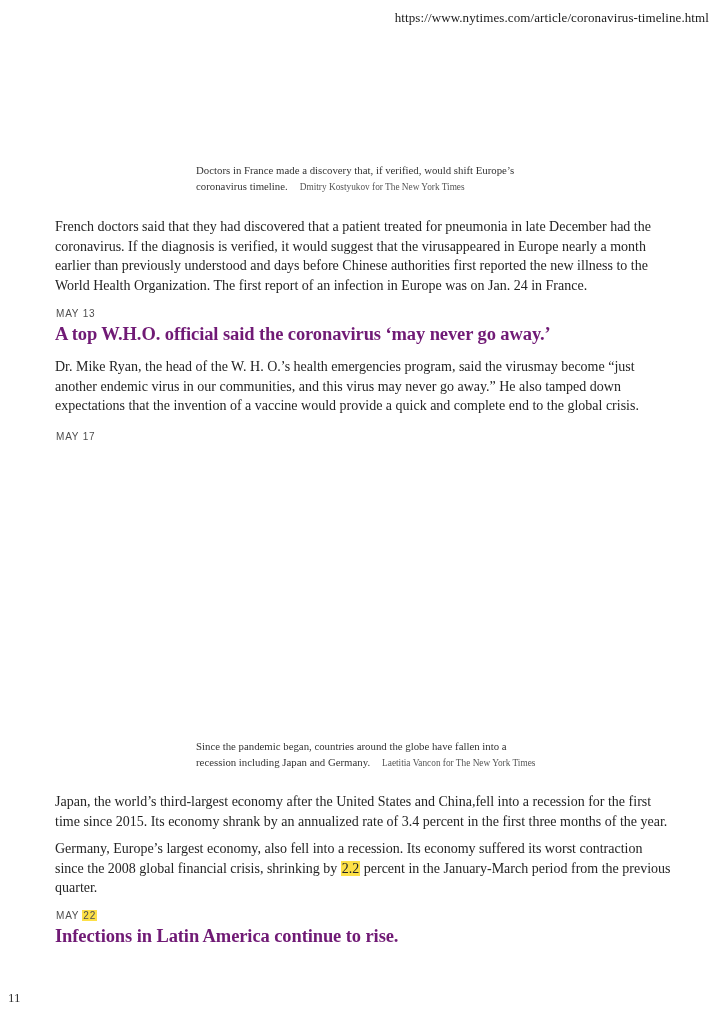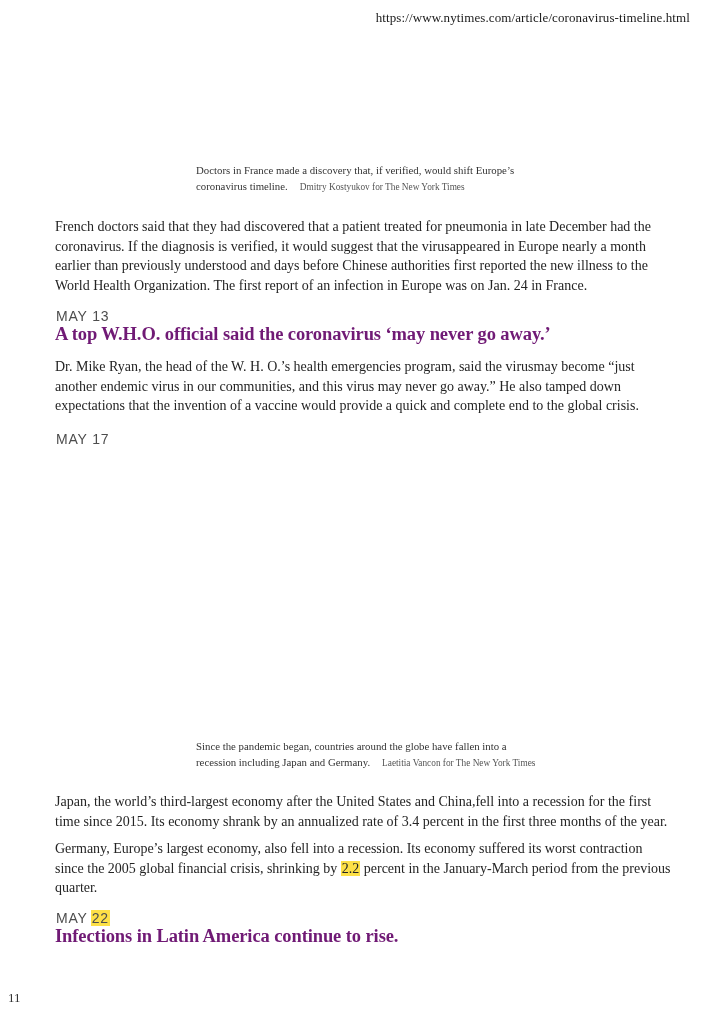--- a/index.html
+++ b/index.html
@@ -8,20 +8,21 @@
     background: #ffffff;
     font-family: "Liberation Serif", serif;
     color: #242424;
     position: relative;
     overflow: hidden;
   }
   .page {
     position: absolute; top: 0; left: 0;
     width: 703px; height: 1023px;
     background: #ffffff;
+    padding-left: 19px;
   }
   .print-url {
     position: absolute; top: 10px; right: 13px;
     font-size: 13px; color: #1a1a1a;
     letter-spacing: 0.1px;
   }
   .img-ph { position: absolute; background: #ffffff; }
   .fig1-img { top: 36px;  left: 196px; width: 332px; height: 122px; }
   .fig2-img { top: 494px; left: 196px; width: 332px; height: 240px; }
   .caption {
@@ -37,21 +38,21 @@
     font-size: 14px; line-height: 19.6px; color: #242424;
     margin: 0;
   }
   .p1 { top: 217px; }
   .p2 { top: 357px; }
   .p3 { top: 792px; }
   .p4 { top: 839px; }
   .date {
     position: absolute; left: 56px;
     font-family: "Liberation Sans", sans-serif;
-    font-size: 14px; letter-spacing: 0.8px; color: #4d4d4d;
+    font-size: 10px; letter-spacing: 0.8px; color: #4d4d4d;
   }
   .d1 { top: 308px; }
   .d2 { top: 431px; }
   .d3 { top: 910px; }
   h2 {
     position: absolute; left: 55px; margin: 0;
     font-size: 18.5px; line-height: 22px;
     font-weight: 700; color: #701a75;
     letter-spacing: -0.1px;
   }
@@ -82,20 +83,20 @@
 
   <p class="body-p p2">Dr. Mike Ryan, the head of the W. H. O.’s health emergencies program,  said the virusmay become “just another endemic virus in our communities, and this virus may never go away.” He also tamped down expectations that the invention of a vaccine would provide a quick and complete end to the global crisis.</p>
 
   <div class="date d2">MAY 17</div>
 
   <div class="img-ph fig2-img"></div>
   <p class="caption cap2"><span>Since the pandemic began, countries around the globe have fallen into a recession including Japan and Germany.</span><span class="credit">Laetitia Vancon for The New York Times</span></p>
 
   <p class="body-p p3">Japan, the world’s third-largest economy after the United States and China,fell into a recession for the first time since 2015. Its economy shrank by an annualized rate of 3.4 percent in the first three months of the year.</p>
 
-  <p class="body-p p4"><span>Germany, Europe’s largest economy, also fell into a recession. Its economy suffered its worst contraction since the 2005 global financial crisis, shrinking by </span><mark>2.2</mark><span> percent in the January-March period from the previous quarter.</span></p>
+  <p class="body-p p4"><span>Germany, Europe’s largest economy, also fell into a recession. Its economy suffered its worst contraction since the 2008 global financial crisis, shrinking by </span><mark>2.2</mark><span> percent in the January-March period from the previous quarter.</span></p>
 
   <div class="date d3"><span>MAY</span><mark>22</mark></div>
   <h2 class="h3">Infections in Latin America continue to rise.</h2>
 
   <div class="page-number">11</div>
 
 </div>
 
 </body></html>

